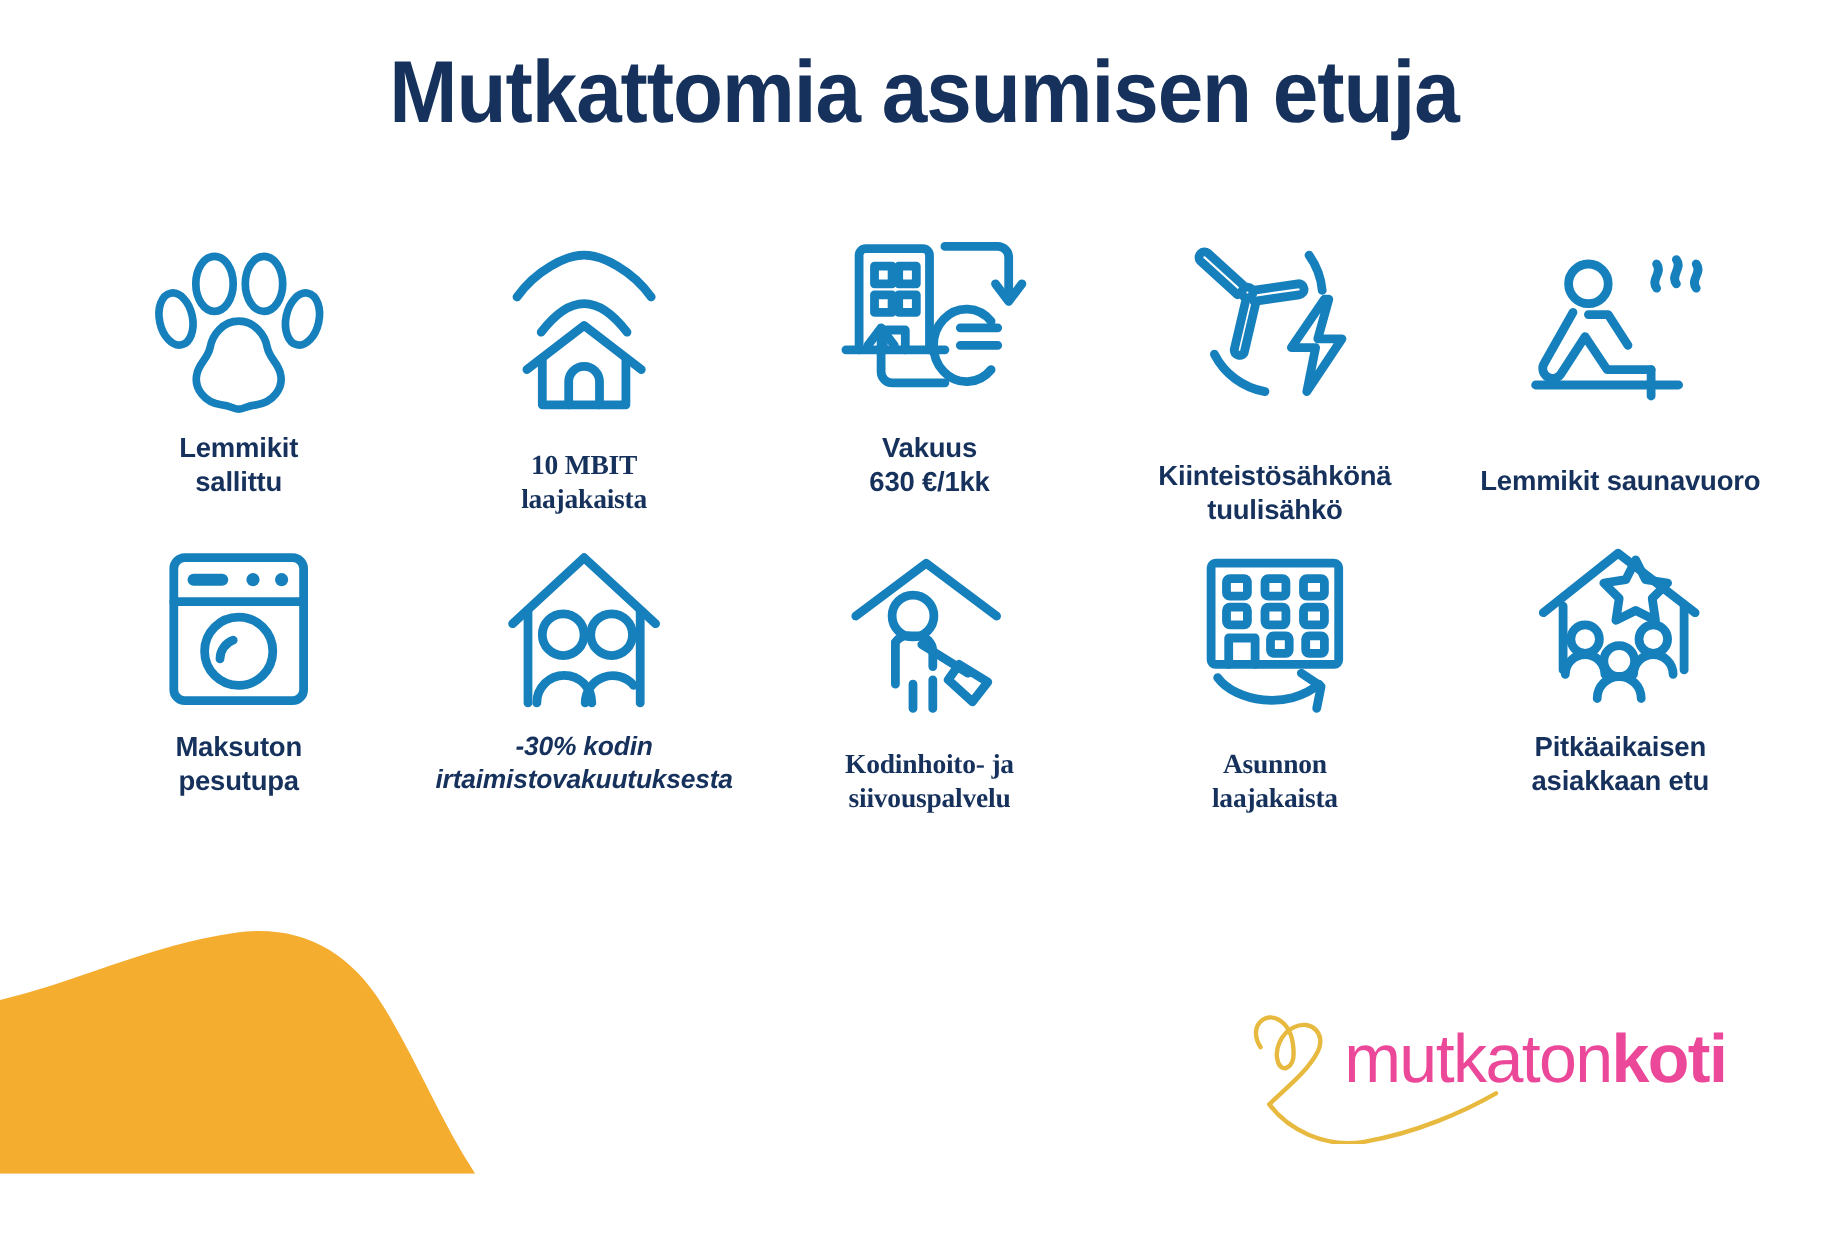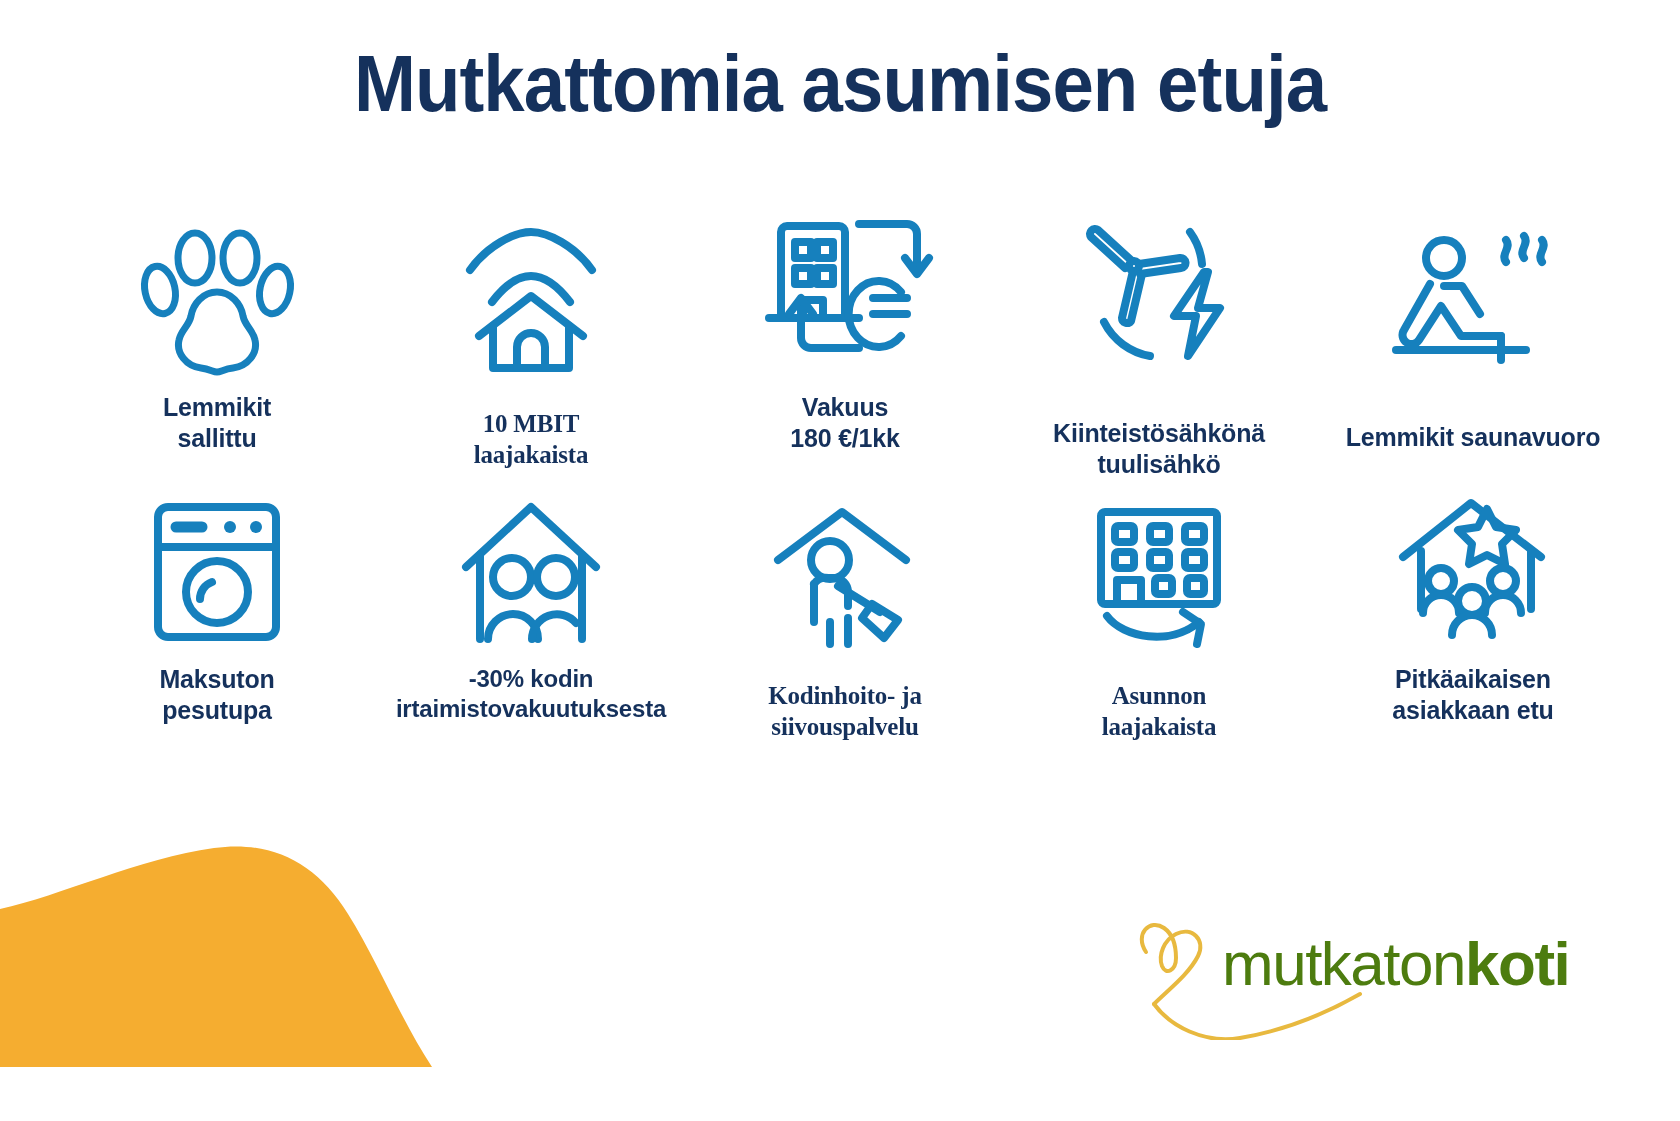--- a/index.html
+++ b/index.html
@@ -64,21 +64,21 @@
   .cap {
     margin-top: 18px;
     text-align: center;
     color: #15315c;
     font-size: 25px;
     font-weight: 700;
     line-height: 1.25;
     white-space: pre-line;
     letter-spacing: -0.2px;
   }
-  .cap.small { font-size: 24px; }
+  .cap.small { font-size: 24px; font-style: italic; }
 
   
   .cell.v-a .cap { margin-top: 14px; }
   .cell.v-b .cap { margin-top: 30px; font-family: Liberation Serif, serif; }
   .cell.v-c .cap { margin-top: 44px; }
 
   
   .blob {
     position: absolute;
     left: 0;
@@ -98,21 +98,21 @@
   .logo-mark {
     position: absolute;
     left: 0;
     top: 0;
   }
   .logo-text {
     position: absolute;
     left: 118px;
     top: 28px;
     font-size: 62px;
-    color: #4d7c0f;
+    color: #ec4899;
     letter-spacing: -1.5px;
     white-space: nowrap;
     font-weight: 400;
   }
   .logo-text b { font-weight: 700; }
 </style>
 </head>
 <body>
 
 <div class="page">
@@ -167,21 +167,21 @@
             <path d="M150 50l12 16 12-16"></path>
 
             <path d="M104 140H56a10 10 0 0 1-10-10v-36"></path>
             <path d="M58 106L46 90 34 106"></path>
 
             <path d="M170 96a30 33 0 1 0 0 44" transform="translate(-24 -12)"></path>
             <path d="M118 96h34M118 112h34" transform="translate(0 -6)"></path>
           </svg>
         </div>
         <div class="cap">Vakuus
-180 €/1kk</div>
+630 €/1kk</div>
       </div>
 
       <div class="cell v-c">
         <div class="icon-wrap">
           <svg width="170" height="160" viewBox="0 0 170 160" fill="none" stroke="#1680bd" stroke-width="8" stroke-linecap="round" stroke-linejoin="round">
 
             <circle cx="60" cy="52" r="5"></circle>
             <path d="M58 47 L24 16a5 5 0 0 0-7 7l34 31"></path>
             <path d="M65 50 L106 44a5 5 0 0 1 1 10l-41 6"></path>
             <path d="M59 57 L48 104a5 5 0 0 0 9 3l11-47"></path>

